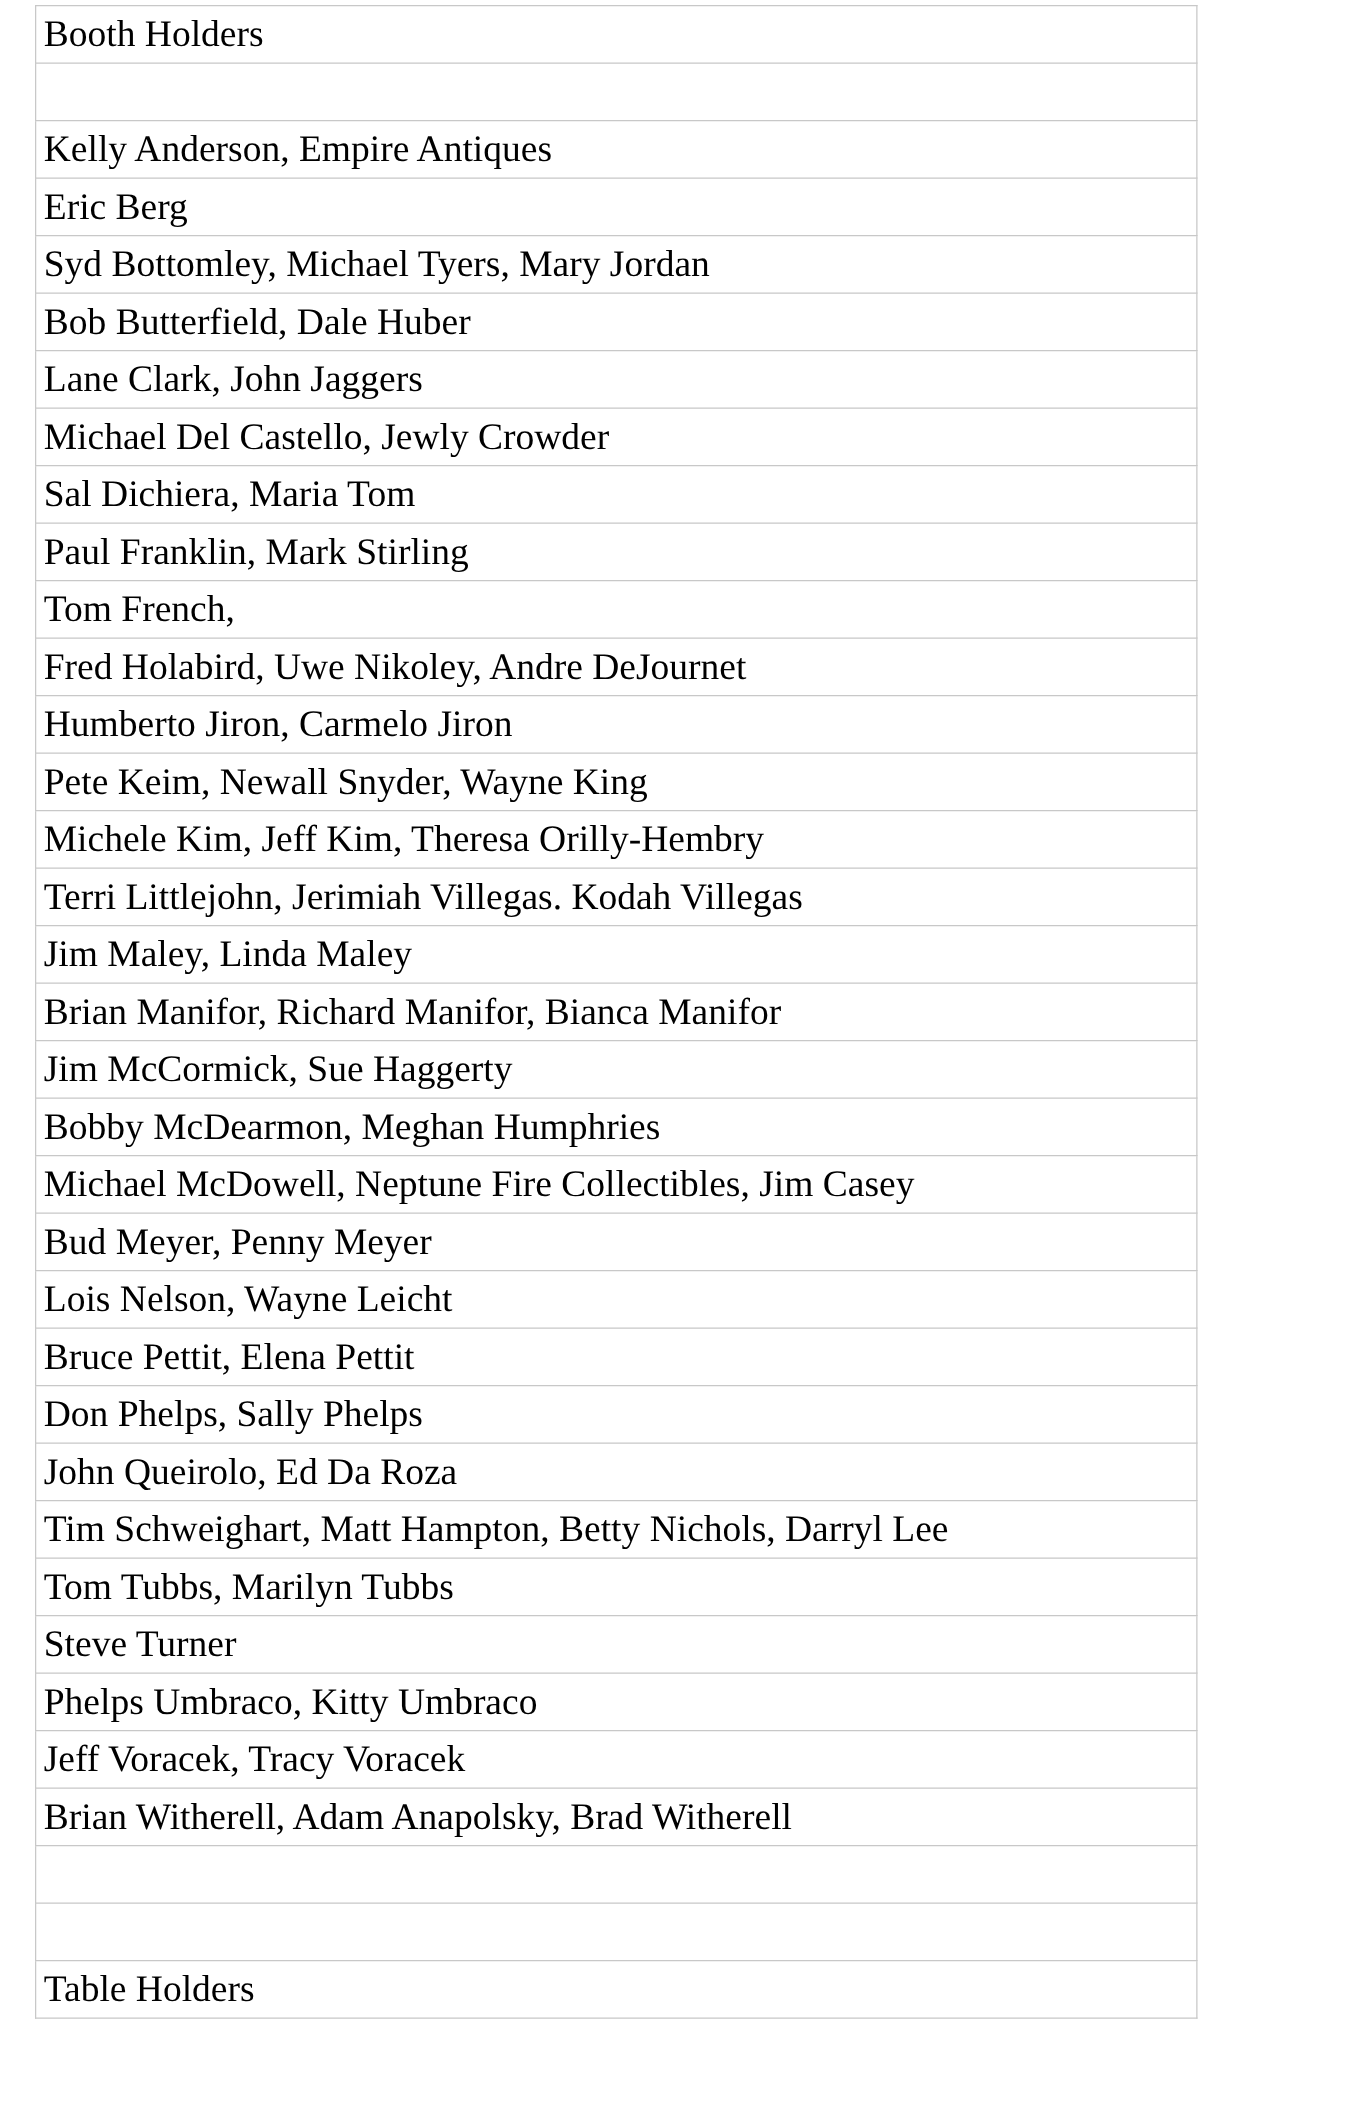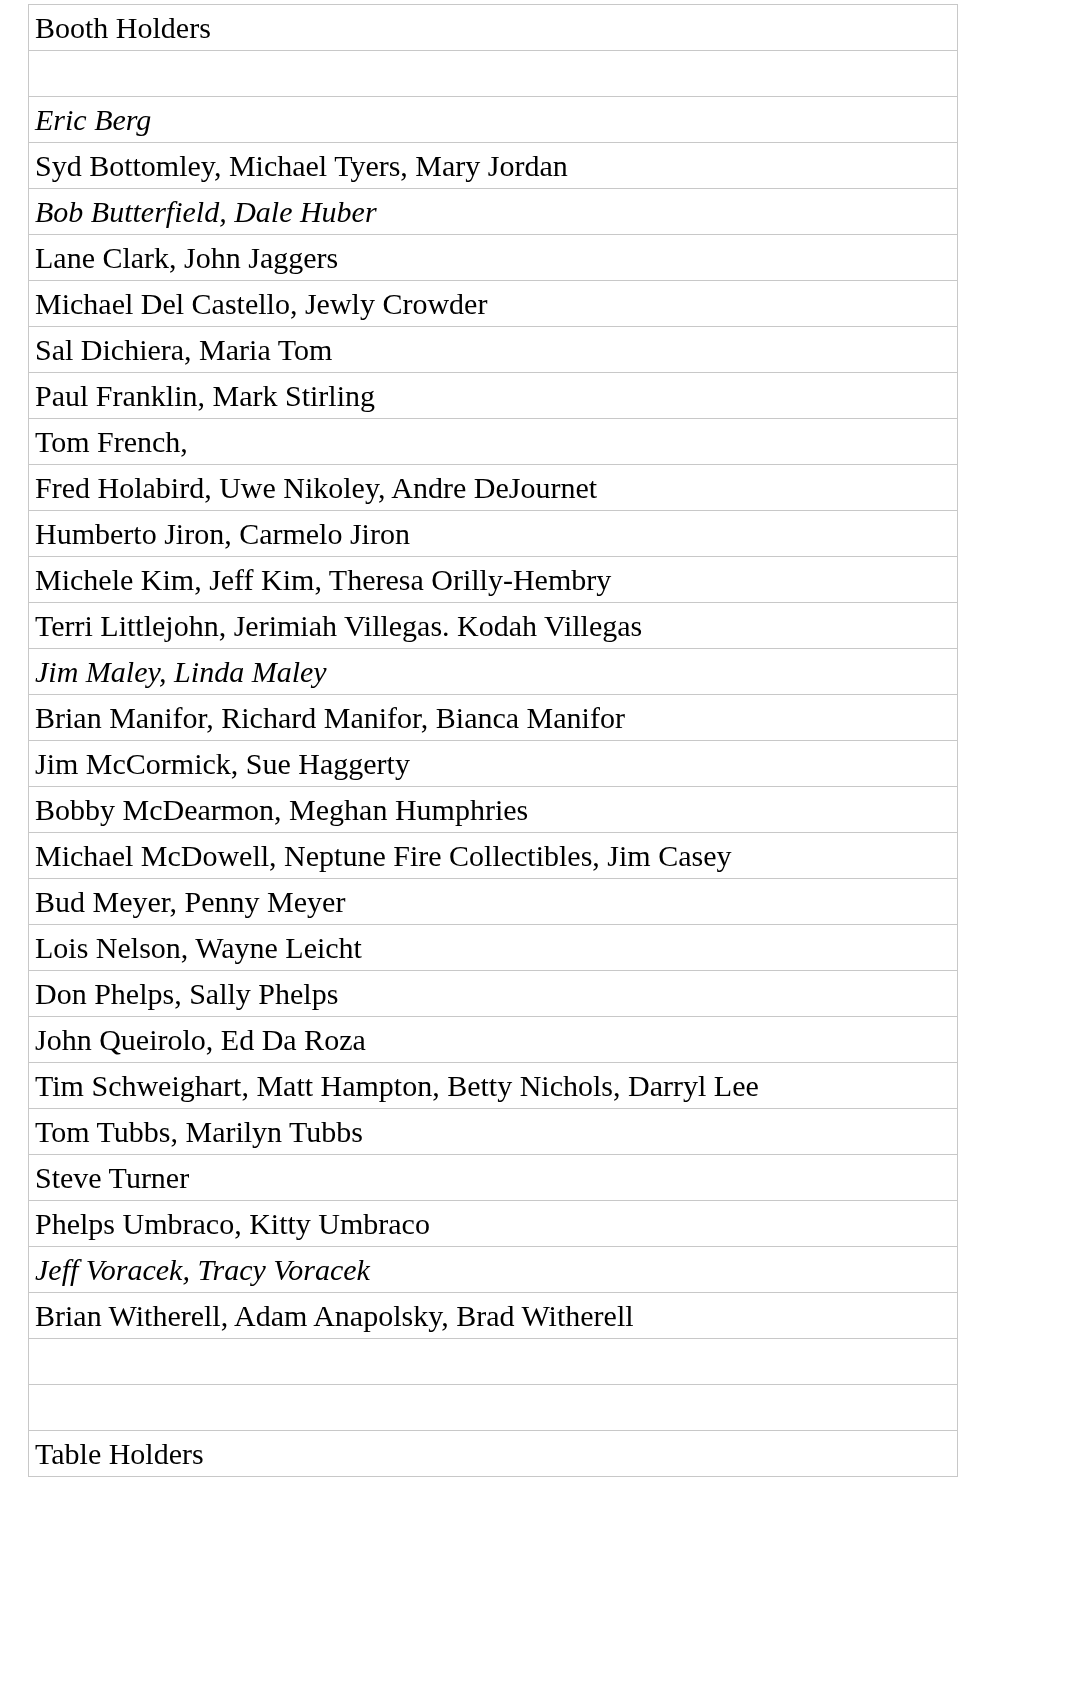--- a/index.html
+++ b/index.html
@@ -38,21 +38,20 @@
     vertical-align: middle;
     white-space: nowrap;
     overflow: hidden;
     font-size: 30px;
     line-height: 34px;
     font-family: "Liberation Serif", serif;
   }
   td.sans {
     font-family: "Liberation Sans", sans-serif;
     font-size: 29px;
-    font-style: italic;
   }
   td.empty {
     height: 45px;
   }
   td.head {
     font-family: "Liberation Serif", serif;
     font-size: 30px;
   }
 </style>
 </head>
@@ -60,20 +59,23 @@
 
 <div class="sheet">
   <div class="table-wrap">
     <table class="booth-table">
       <tbody id="rows-body">
           <tr>
             <td class="head">Booth Holders</td>
           </tr>
           <tr>
             <td class="empty"></td>
+          </tr>
+          <tr>
+            <td class="head">Kelly Anderson, Empire Antiques</td>
           </tr>
           <tr>
             <td class="sans">Eric Berg</td>
           </tr>
           <tr>
             <td class="head">Syd Bottomley, Michael Tyers, Mary Jordan</td>
           </tr>
           <tr>
             <td class="sans">Bob Butterfield, Dale Huber</td>
           </tr>
@@ -92,20 +94,23 @@
           <tr>
             <td class="head">Tom French,</td>
           </tr>
           <tr>
             <td class="head">Fred Holabird, Uwe Nikoley, Andre DeJournet</td>
           </tr>
           <tr>
             <td class="head">Humberto Jiron, Carmelo Jiron</td>
           </tr>
           <tr>
+            <td class="head">Pete Keim, Newall Snyder, Wayne King</td>
+          </tr>
+          <tr>
             <td class="head">Michele Kim, Jeff Kim, Theresa Orilly-Hembry</td>
           </tr>
           <tr>
             <td class="head">Terri Littlejohn, Jerimiah Villegas. Kodah Villegas</td>
           </tr>
           <tr>
             <td class="sans">Jim Maley, Linda Maley</td>
           </tr>
           <tr>
             <td class="head">Brian Manifor, Richard Manifor, Bianca Manifor</td>
@@ -117,20 +122,23 @@
             <td class="head">Bobby McDearmon,  Meghan Humphries</td>
           </tr>
           <tr>
             <td class="head">Michael McDowell, Neptune Fire Collectibles, Jim Casey</td>
           </tr>
           <tr>
             <td class="head">Bud Meyer, Penny Meyer</td>
           </tr>
           <tr>
             <td class="head">Lois Nelson, Wayne Leicht</td>
+          </tr>
+          <tr>
+            <td class="head">Bruce Pettit, Elena Pettit</td>
           </tr>
           <tr>
             <td class="head">Don Phelps, Sally Phelps</td>
           </tr>
           <tr>
             <td class="head">John Queirolo, Ed Da Roza</td>
           </tr>
           <tr>
             <td class="head">Tim Schweighart, Matt Hampton, Betty Nichols, Darryl Lee</td>
           </tr>

